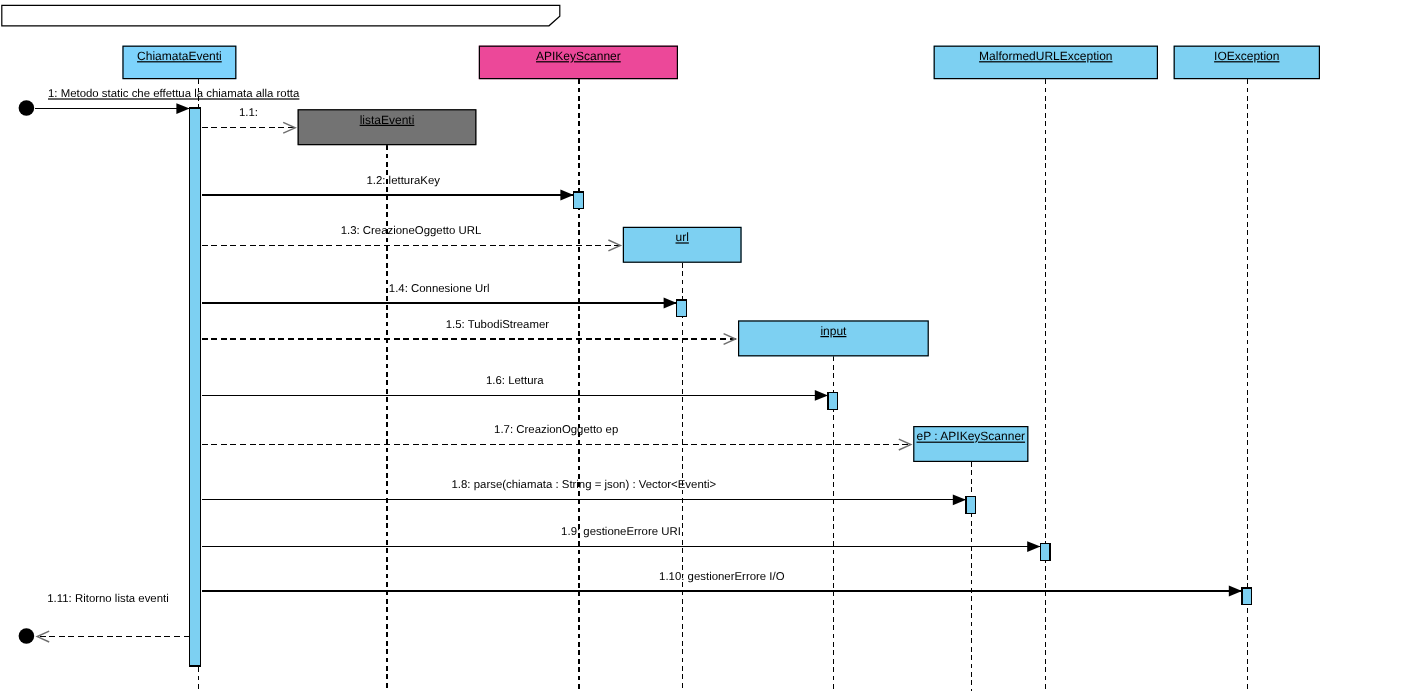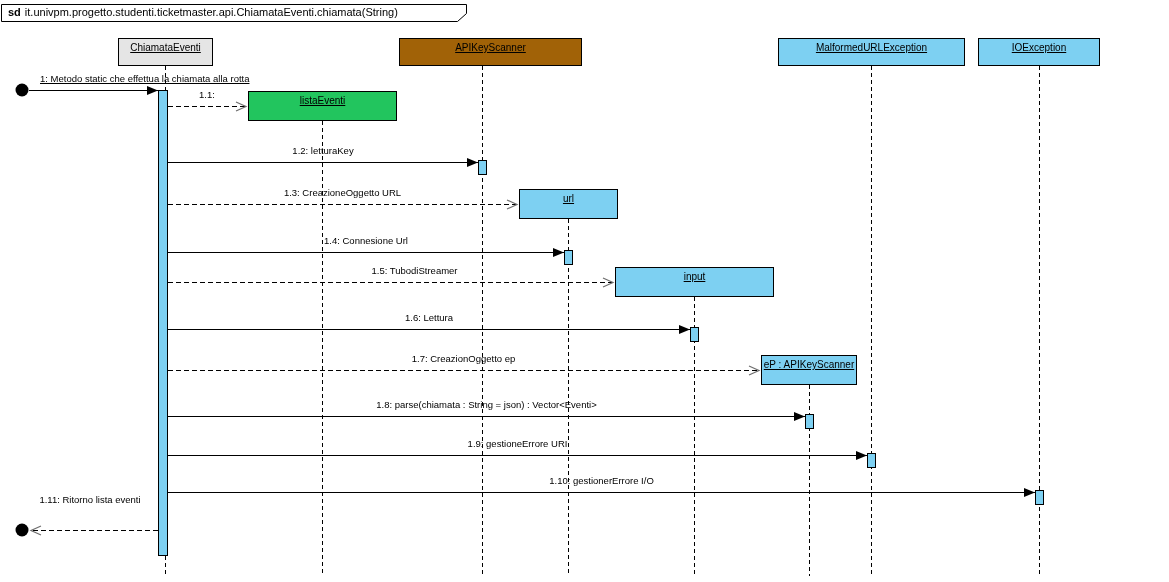--- a/index.html
+++ b/index.html
@@ -95,39 +95,36 @@
         <rect x="1035" y="490" width="8" height="14" fill="#7DD0F2" class="act"></rect>
       </g>
       <g>
         <line x1="158" y1="530.5" x2="31" y2="530.5" class="msgline dashed"></line>
         <polyline points="41,526 31,530.5 41,535" class="head-open"></polyline>
       </g>
       <circle cx="22" cy="90" r="6.5" class="node-circle"></circle>
       <circle cx="22" cy="530" r="6.5" class="node-circle"></circle>
     </svg>
 
-  <div id="frame-title">
-    <span class="kw">sd</span><span>it.univpm.progetto.studenti.ticketmaster.api.ChiamataEventi.chiamata(String)</span>
-  </div>
 
   <div id="html-layer">
       <div class="msg-label left" style="top: 73px; left: 40px; text-decoration: underline;">1: Metodo static che effettua la chiamata alla rotta</div>
       <div class="msg-label" style="top: 89px; left: 207px;">1.1:</div>
-      <div class="msg-label" style="top: 145px; left: 323px; text-align: right;">1.2: letturaKey</div>
+      <div class="msg-label" style="top: 145px; left: 336px; text-align: right;">1.2: letturaKey</div>
       <div class="msg-label" style="top: 187px; left: 342.5px;">1.3: CreazioneOggetto URL</div>
       <div class="msg-label" style="top: 235px; left: 366px;">1.4: Connesione Url</div>
       <div class="msg-label" style="top: 265px; left: 390.5px; margin-left: 24px;">1.5: TubodiStreamer</div>
       <div class="msg-label" style="top: 312px; left: 429px;">1.6: Lettura</div>
       <div class="msg-label" style="top: 353px; left: 463.5px;">1.7: CreazionOggetto ep</div>
       <div class="msg-label" style="top: 399px; left: 486.5px;">1.8: parse(chiamata : String = json) : Vector&lt;Eventi&gt;</div>
       <div class="msg-label" style="top: 438px; left: 517.5px;">1.9: gestioneErrore URI</div>
       <div class="msg-label" style="top: 475px; left: 601.5px;">1.10: gestionerErrore I/O</div>
       <div class="msg-label" style="top: 494px; left: 90px;">1.11: Ritorno lista eventi</div>
-      <div class="pbox" style="left: 118px; top: 38px; width: 95px; height: 28px; background: #e5e5e5; border-color: rgb(0, 0, 0);"><span class="nm">ChiamataEventi</span></div>
-      <div class="pbox" style="left: 399px; top: 38px; width: 183px; height: 28px; background: #a16207; border-color: rgb(0, 0, 0);"><span class="nm">APIKeyScanner</span></div>
+      <div class="pbox" style="left: 102px; top: 38px; width: 95px; height: 28px; background: #7dd3fc; border-color: rgb(0, 0, 0);"><span class="nm">ChiamataEventi</span></div>
+      <div class="pbox" style="left: 399px; top: 38px; width: 166px; height: 28px; background: #ec4899; border-color: rgb(0, 0, 0);"><span class="nm">APIKeyScanner</span></div>
       <div class="pbox" style="left: 778px; top: 38px; width: 187px; height: 28px; background: rgb(125, 208, 242); border-color: rgb(0, 0, 0);"><span class="nm">MalformedURLException</span></div>
       <div class="pbox" style="left: 978px; top: 38px; width: 122px; height: 28px; background: rgb(125, 208, 242); border-color: rgb(0, 0, 0);"><span class="nm">IOException</span></div>
-      <div class="pbox" style="left: 248px; top: 91px; width: 149px; height: 30px; background: #22c55e; border-color: rgb(0, 0, 0);"><span class="nm">listaEventi</span></div>
+      <div class="pbox" style="left: 248px; top: 91px; width: 149px; height: 30px; background: #737373; border-color: rgb(0, 0, 0);"><span class="nm">listaEventi</span></div>
       <div class="pbox" style="left: 519px; top: 189px; width: 99px; height: 30px; background: rgb(125, 208, 242); border-color: rgb(0, 0, 0);"><span class="nm">url</span></div>
       <div class="pbox" style="left: 615px; top: 267px; width: 159px; height: 30px; background: rgb(125, 208, 242); border-color: rgb(0, 0, 0);"><span class="nm">input</span></div>
       <div class="pbox" style="left: 761px; top: 355px; width: 96px; height: 30px; background: rgb(125, 208, 242); border-color: rgb(0, 0, 0);"><span class="nm">eP : APIKeyScanner</span></div>
     </div>
 </div>
 
 </body></html>

